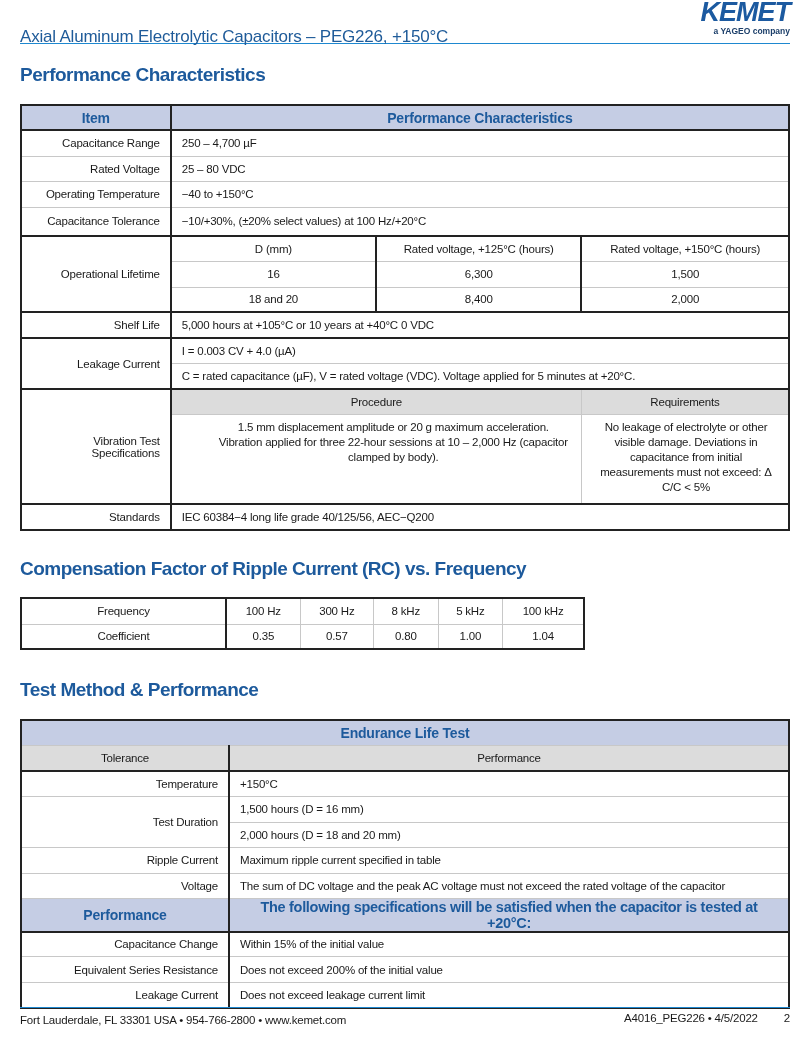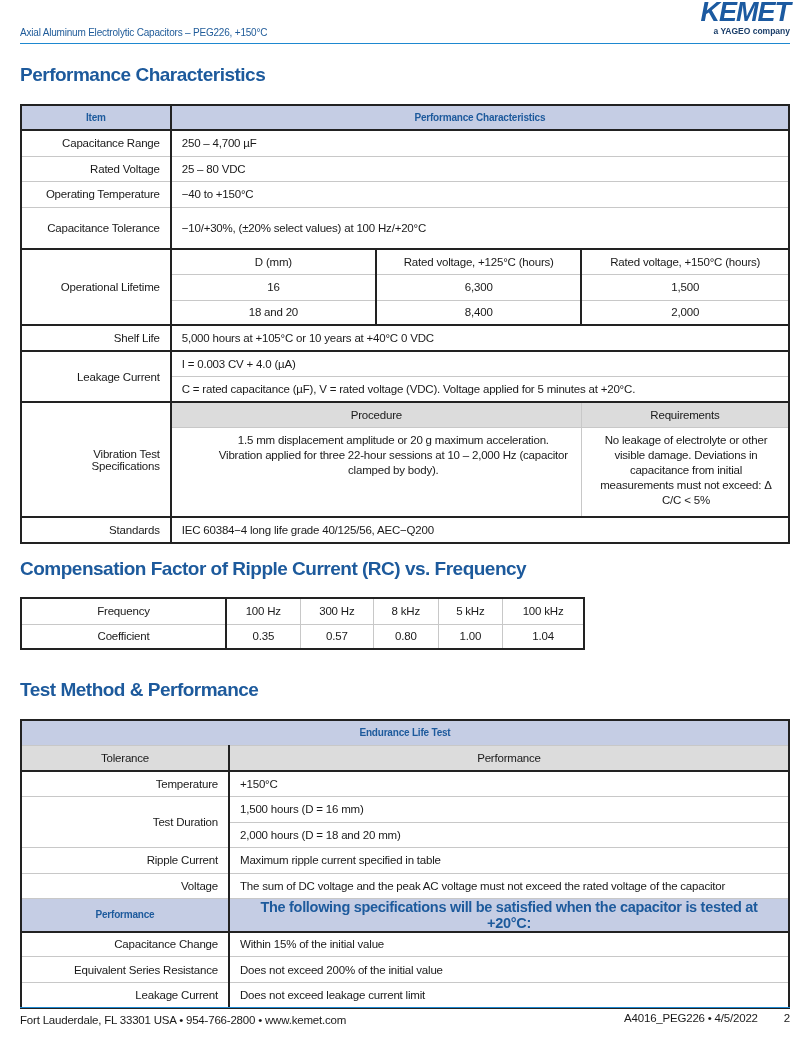--- a/index.html
+++ b/index.html
@@ -1,27 +1,27 @@
 <!DOCTYPE html>
 <html><head>
 <meta charset="utf-8">
 <style>
   * { box-sizing: border-box; margin: 0; padding: 0; }
   html, body { width: 800px; height: 1045px; background: #fff; }
   body { font-family: "Liberation Sans", sans-serif; color: #1a1a1a; position: relative; overflow: hidden; }
   .header { position: absolute; left: 20px; right: 10px; top: 0; height: 44px; border-bottom: 1.5px solid #1e88d0; }
-  .doc-title { position: absolute; left: 0; top: 27px; font-size: 10px; color: #1f5b99; letter-spacing: -0.2px; }
+  .doc-title { position: absolute; left: 0; top: 27px; font-size: 17px; color: #1f5b99; letter-spacing: -0.2px; }
   .logo { position: absolute; right: 0; top: 0; text-align: right; }
   .logo-main { font-size: 27px; font-weight: bold; font-style: italic; color: #1c5aa0; letter-spacing: -1px; line-height: 25px; }
   .logo-sub { font-size: 8.5px; color: #1c3f6a; font-weight: bold; margin-top: 1px; }
   h2 { position: absolute; left: 20px; font-size: 19px; font-weight: bold; color: #1d5a9c; letter-spacing: -0.5px; }
   table { position: absolute; border-collapse: collapse; font-size: 11.5px; letter-spacing: -0.2px; }
   td, th { border: 1px solid #c8c8c8; padding: 0 10px; vertical-align: middle; font-weight: normal; }
   .outer { border: 2px solid #222; }
-  .hd-blue { background: #c5cde4; color: #1d5a9c; font-weight: bold; font-size: 10px; text-align: center; }
+  .hd-blue { background: #c5cde4; color: #1d5a9c; font-weight: bold; font-size: 14px; text-align: center; }
   .hd-gray { background: #dcdcdc; text-align: center; }
   .lbl { text-align: right; border-right: 2px solid #222; }
   .c { text-align: center; }
   .thick-b { border-bottom: 2px solid #222; }
   .thick-r { border-right: 2px solid #222; }
   .footer { position: absolute; left: 20px; right: 10px; top: 1007px; border-top: 1.5px solid #1e88d0; padding-top: 4px; font-size: 11.5px; letter-spacing: -0.2px; }
   .footer .right { position: absolute; right: 0; top: 4px; }
   .footer .page { margin-left: 26px; }
   .line2 { margin-top: 2px; }
 </style>
@@ -55,21 +55,21 @@
     <td colspan="3">250 – 4,700 µF</td>
   </tr>
   <tr style="height:25px">
     <td class="lbl">Rated Voltage</td>
     <td colspan="3">25 – 80 VDC</td>
   </tr>
   <tr style="height:26px">
     <td class="lbl">Operating Temperature</td>
     <td colspan="3">−40 to +150°C</td>
   </tr>
-  <tr style="height:42px" class="thick-b">
+  <tr style="height:29px" class="thick-b">
     <td class="lbl">Capacitance Tolerance</td>
     <td colspan="3">−10/+30%, (±20% select values) at 100 Hz/+20°C</td>
   </tr>
   <tr style="height:25px">
     <td class="lbl thick-b" rowspan="3">Operational Lifetime</td>
     <td class="c thick-r">D (mm)</td>
     <td class="c thick-r">Rated voltage, +125°C (hours)</td>
     <td class="c">Rated voltage, +150°C (hours)</td>
   </tr>
   <tr style="height:26px">

